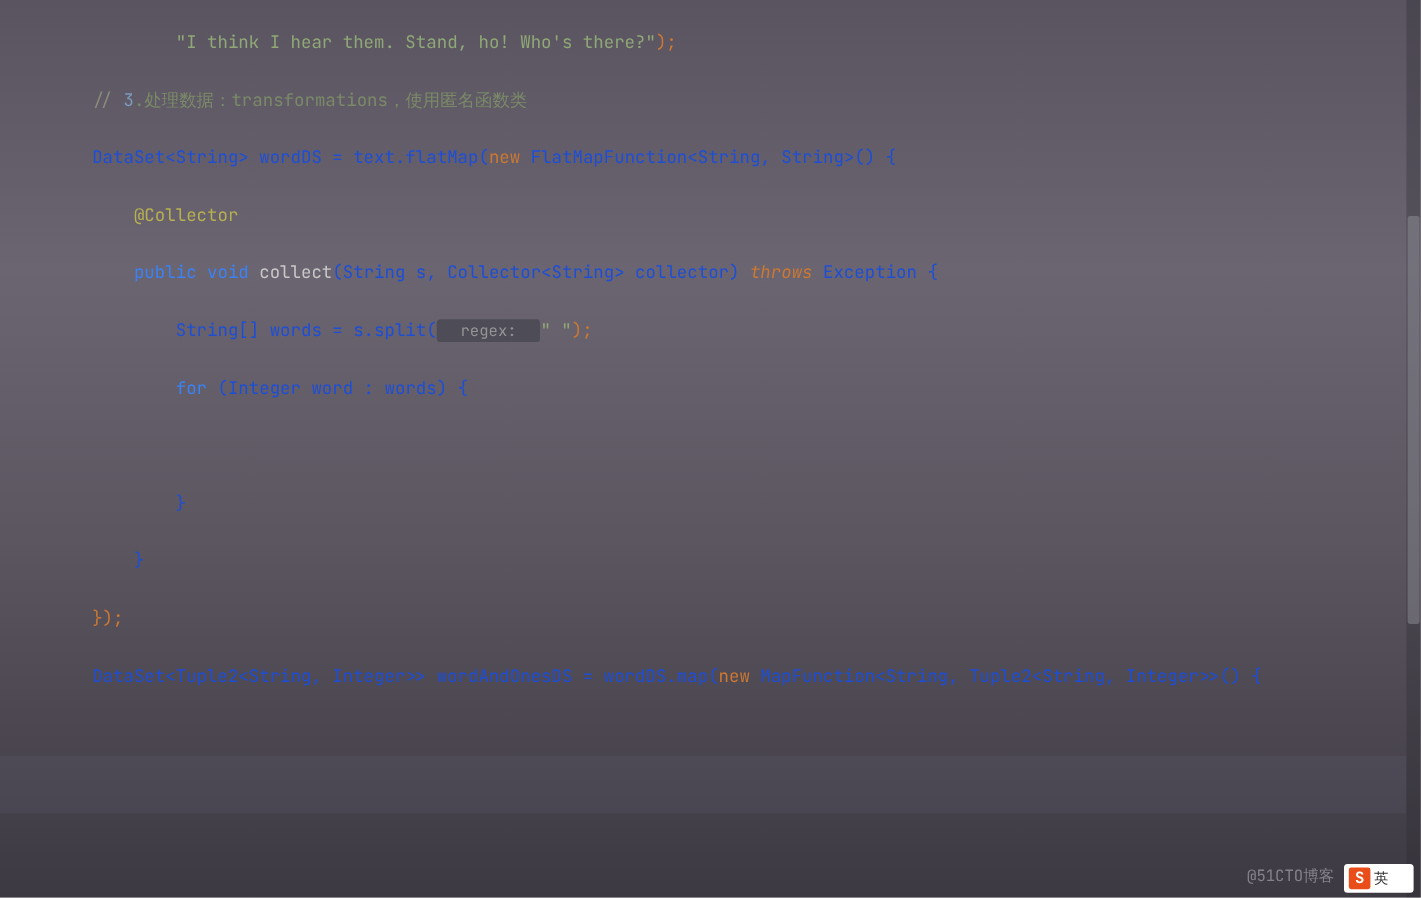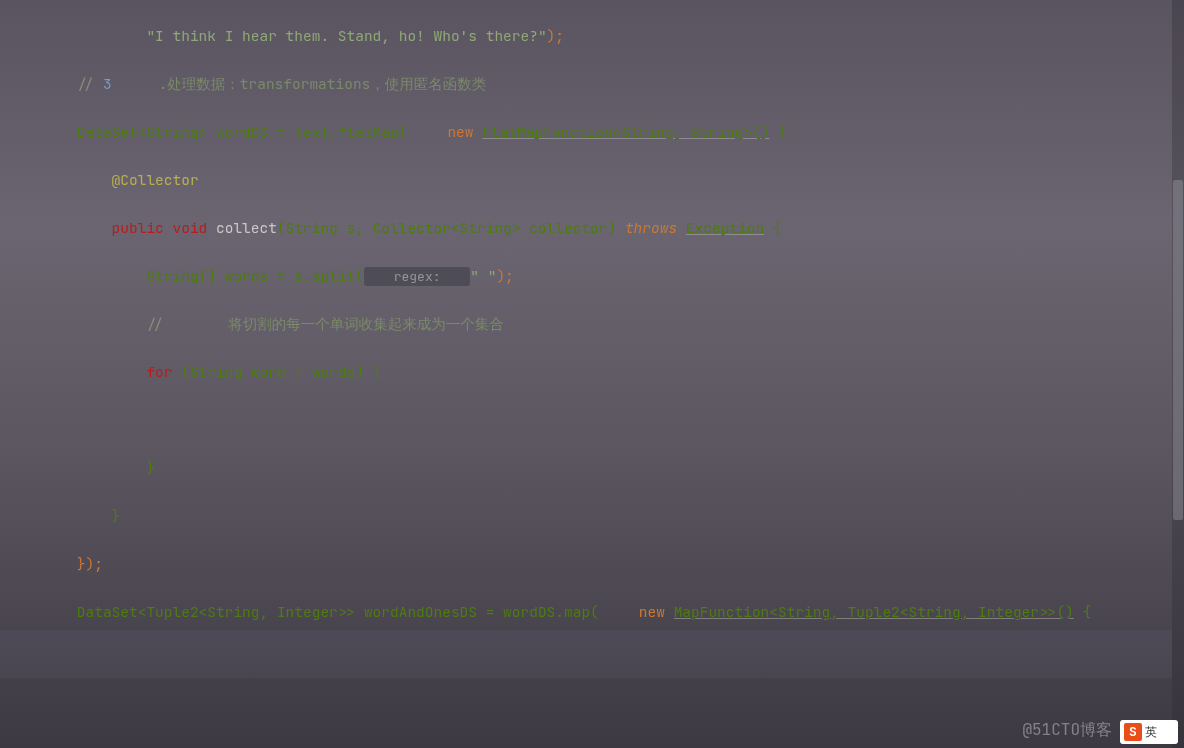--- a/index.html
+++ b/index.html
@@ -17,55 +17,54 @@
   position: absolute;
   top: 0; left: 0; right: 0; bottom: 0;
   padding: 0 0 0 42px;
   color: #b8b8b8;
   white-space: pre;
 }
 .line { display: block; height: 24px; position: relative; }
 
 .s-str { color: #8fa876; }
 .s-comment { color: #888c7a; }
-.s-comment-zh { color: #7a8a68; margin-left: 47px; }
+.s-comment-zh { color: #7a8a68; }
 .s-num-comment { color: #7c9bbf; }
-.s-kw { color: #b91c1c; }
-.s-ident { color: #4d7c0f; }
+.s-kw { color: #3b82f6; }
+.s-ident { color: #1d4ed8; }
 .s-anno { color: #b8b050; }
-.s-new { color: #cc7832; margin-left: 40px; }
-.s-underline { text-decoration: underline; text-decoration-color: rgba(180,180,180,0.5); }
-.s-param-hint-box { color: #949494; background: rgba(70,70,80,0.75); border-radius: 3px; padding: 1px 22px; font-size: 13px; }
+.s-new { color: #cc7832; }
+.s-underline { text-decoration-color: rgba(180,180,180,0.5); }
+.s-param-hint-box { color: #949494; background: rgba(70,70,80,0.75); border-radius: 3px; padding: 1px 12px; font-size: 13px; }
 .s-semi { color: #cc7832; }
 .s-method { color: #c8c8c8; }
 .s-throws { color: #cc7832; font-style: italic; }
 
-.watermark { position: absolute; bottom: 6px; right: 72px; color: rgba(200,200,210,0.5); font-size: 16px; }
+.watermark { position: absolute; bottom: 6px; right: 72px; color: rgba(200,200,210,0.5); font-size: 13px; }
 .ime { position: absolute; bottom: 4px; right: 6px; width: 58px; height: 24px; background: #fff; border-radius: 3px; display: flex; align-items: center; padding: 0 4px; gap: 3px;}
 .ime-s { width: 18px; height: 18px; background: #e94d1a; border-radius: 2px; color:#fff; font-weight: bold; font-size: 13px; display:flex; align-items:center; justify-content:center;}
 .ime-txt { color: #333; font-size: 12px; }
 
 .scrollbar-v { position: absolute; right: 0; top: 0; width: 12px; height: 100%; background: rgba(40,40,48,0.3); }
 .scrollbar-v-thumb { position: absolute; right: 1px; width: 10px; background: rgba(150,150,160,0.45); border-radius: 2px; }
 .highlight-band { position: absolute; left: 0; right: 12px; height: 48px; background: rgba(100,100,120,0.18); top: 630px; }
 </style>
 </head>
 <body>
 
 <div class="highlight-band"></div>
 
 <div class="code-area">
 <span class="line"><span>            </span><span class="s-str">"I think I hear them. Stand, ho! Who's there?"</span><span class="s-semi">);</span></span>
 <span class="line"><span>    </span><span class="s-comment">// </span><span class="s-num-comment">3</span><span class="s-comment-zh">.处理数据：transformations，使用匿名函数类</span></span>
 <span class="line"><span>    </span><span class="s-ident">DataSet&lt;String&gt; wordDS = text.flatMap(</span><span class="s-new">new </span><span class="s-ident s-underline">FlatMapFunction&lt;String, String&gt;()</span><span class="s-ident"> {</span></span>
 <span class="line"><span>        </span><span class="s-anno">@Collector</span></span>
 <span class="line"><span>        </span><span class="s-kw">public </span><span class="s-kw">void </span><span class="s-method">collect</span><span class="s-ident">(String s, Collector&lt;String&gt; collector) </span><span class="s-throws">throws </span><span class="s-ident s-underline">Exception</span><span class="s-ident"> {</span></span>
 <span class="line"><span>            </span><span class="s-ident">String[] words = s.split(</span><span class="s-param-hint-box"> regex: </span><span class="s-str">" "</span><span class="s-semi">);</span></span>
-<span class="line"><span>            </span><span class="s-comment">// </span><span class="s-comment-zh"> 将切割的每一个单词收集起来成为一个集合</span></span>
-<span class="line"><span>            </span><span class="s-kw">for </span><span class="s-ident">(String word : words) {</span></span>
+<span class="line"><span>            </span><span class="s-kw">for </span><span class="s-ident">(Integer word : words) {</span></span>
 <span class="line"><span>                </span></span>
 <span class="line"><span>            </span><span class="s-ident">}</span></span>
 <span class="line"><span>        </span><span class="s-ident">}</span></span>
 <span class="line"><span>    </span><span class="s-semi">});</span></span>
 <span class="line"><span>    </span><span class="s-ident">DataSet&lt;Tuple2&lt;String, Integer&gt;&gt; wordAndOnesDS = wordDS.map(</span><span class="s-new">new </span><span class="s-ident s-underline">MapFunction&lt;String, Tuple2&lt;String, Integer&gt;&gt;()</span><span class="s-ident"> {</span></span>
 
 
 
 
 

